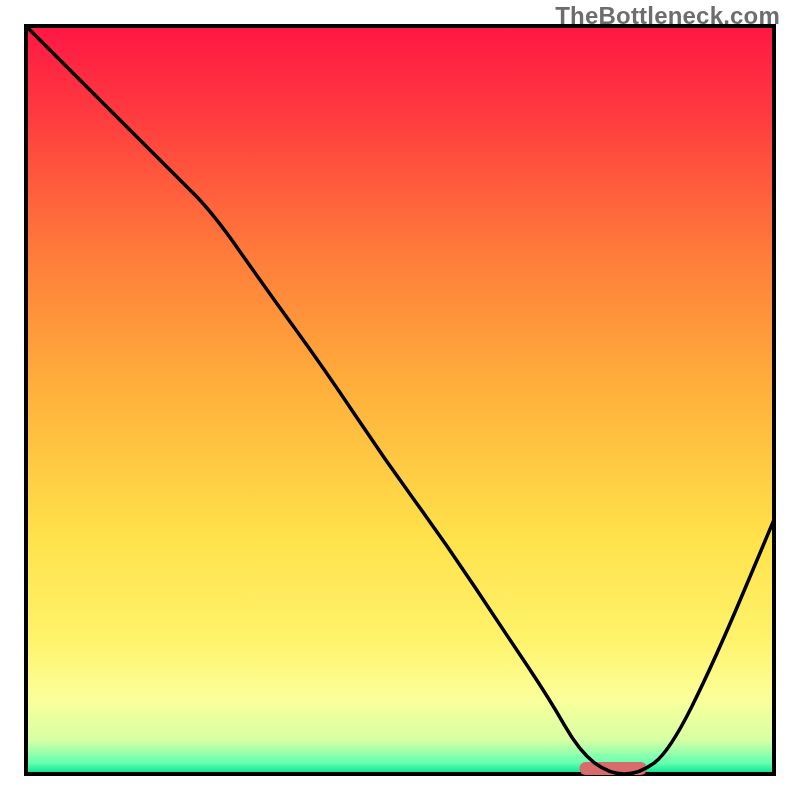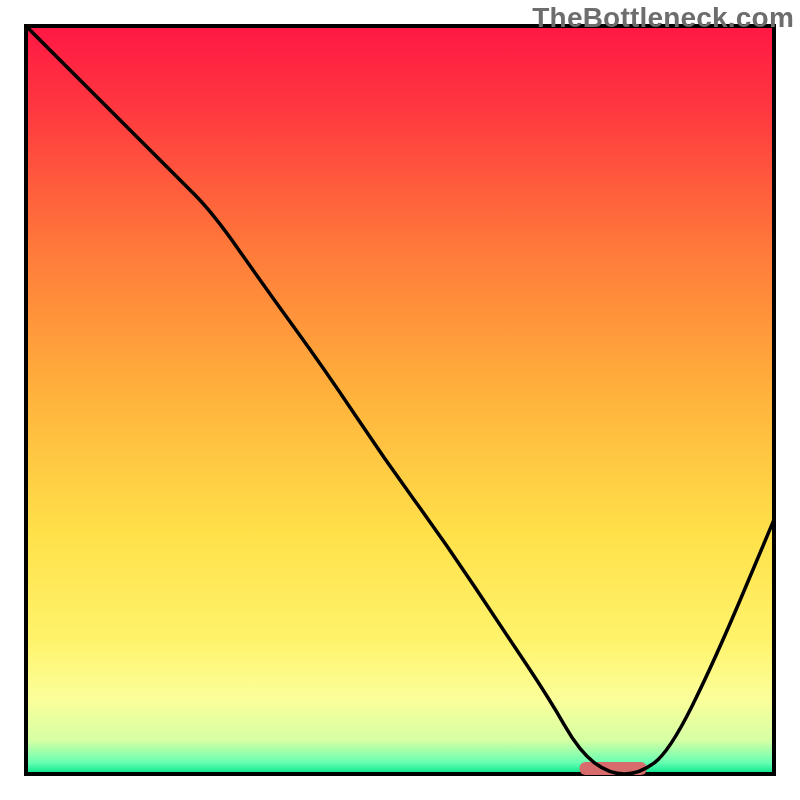--- a/index.html
+++ b/index.html
@@ -12,22 +12,22 @@
     overflow: hidden;
   }
   .frame {
     position: relative;
     width: 800px;
     height: 800px;
   }
   .watermark {
     position: absolute;
     top: 2px;
-    right: 6px;
-    font-size: 28px;
+    right: 20px;
+    font-size: 24px;
     font-weight: 600;
     color: #6d6d6d;
     letter-spacing: 0.2px;
     z-index: 30;
   }
   svg.chart {
     display: block;
     width: 800px;
     height: 800px;
   }

